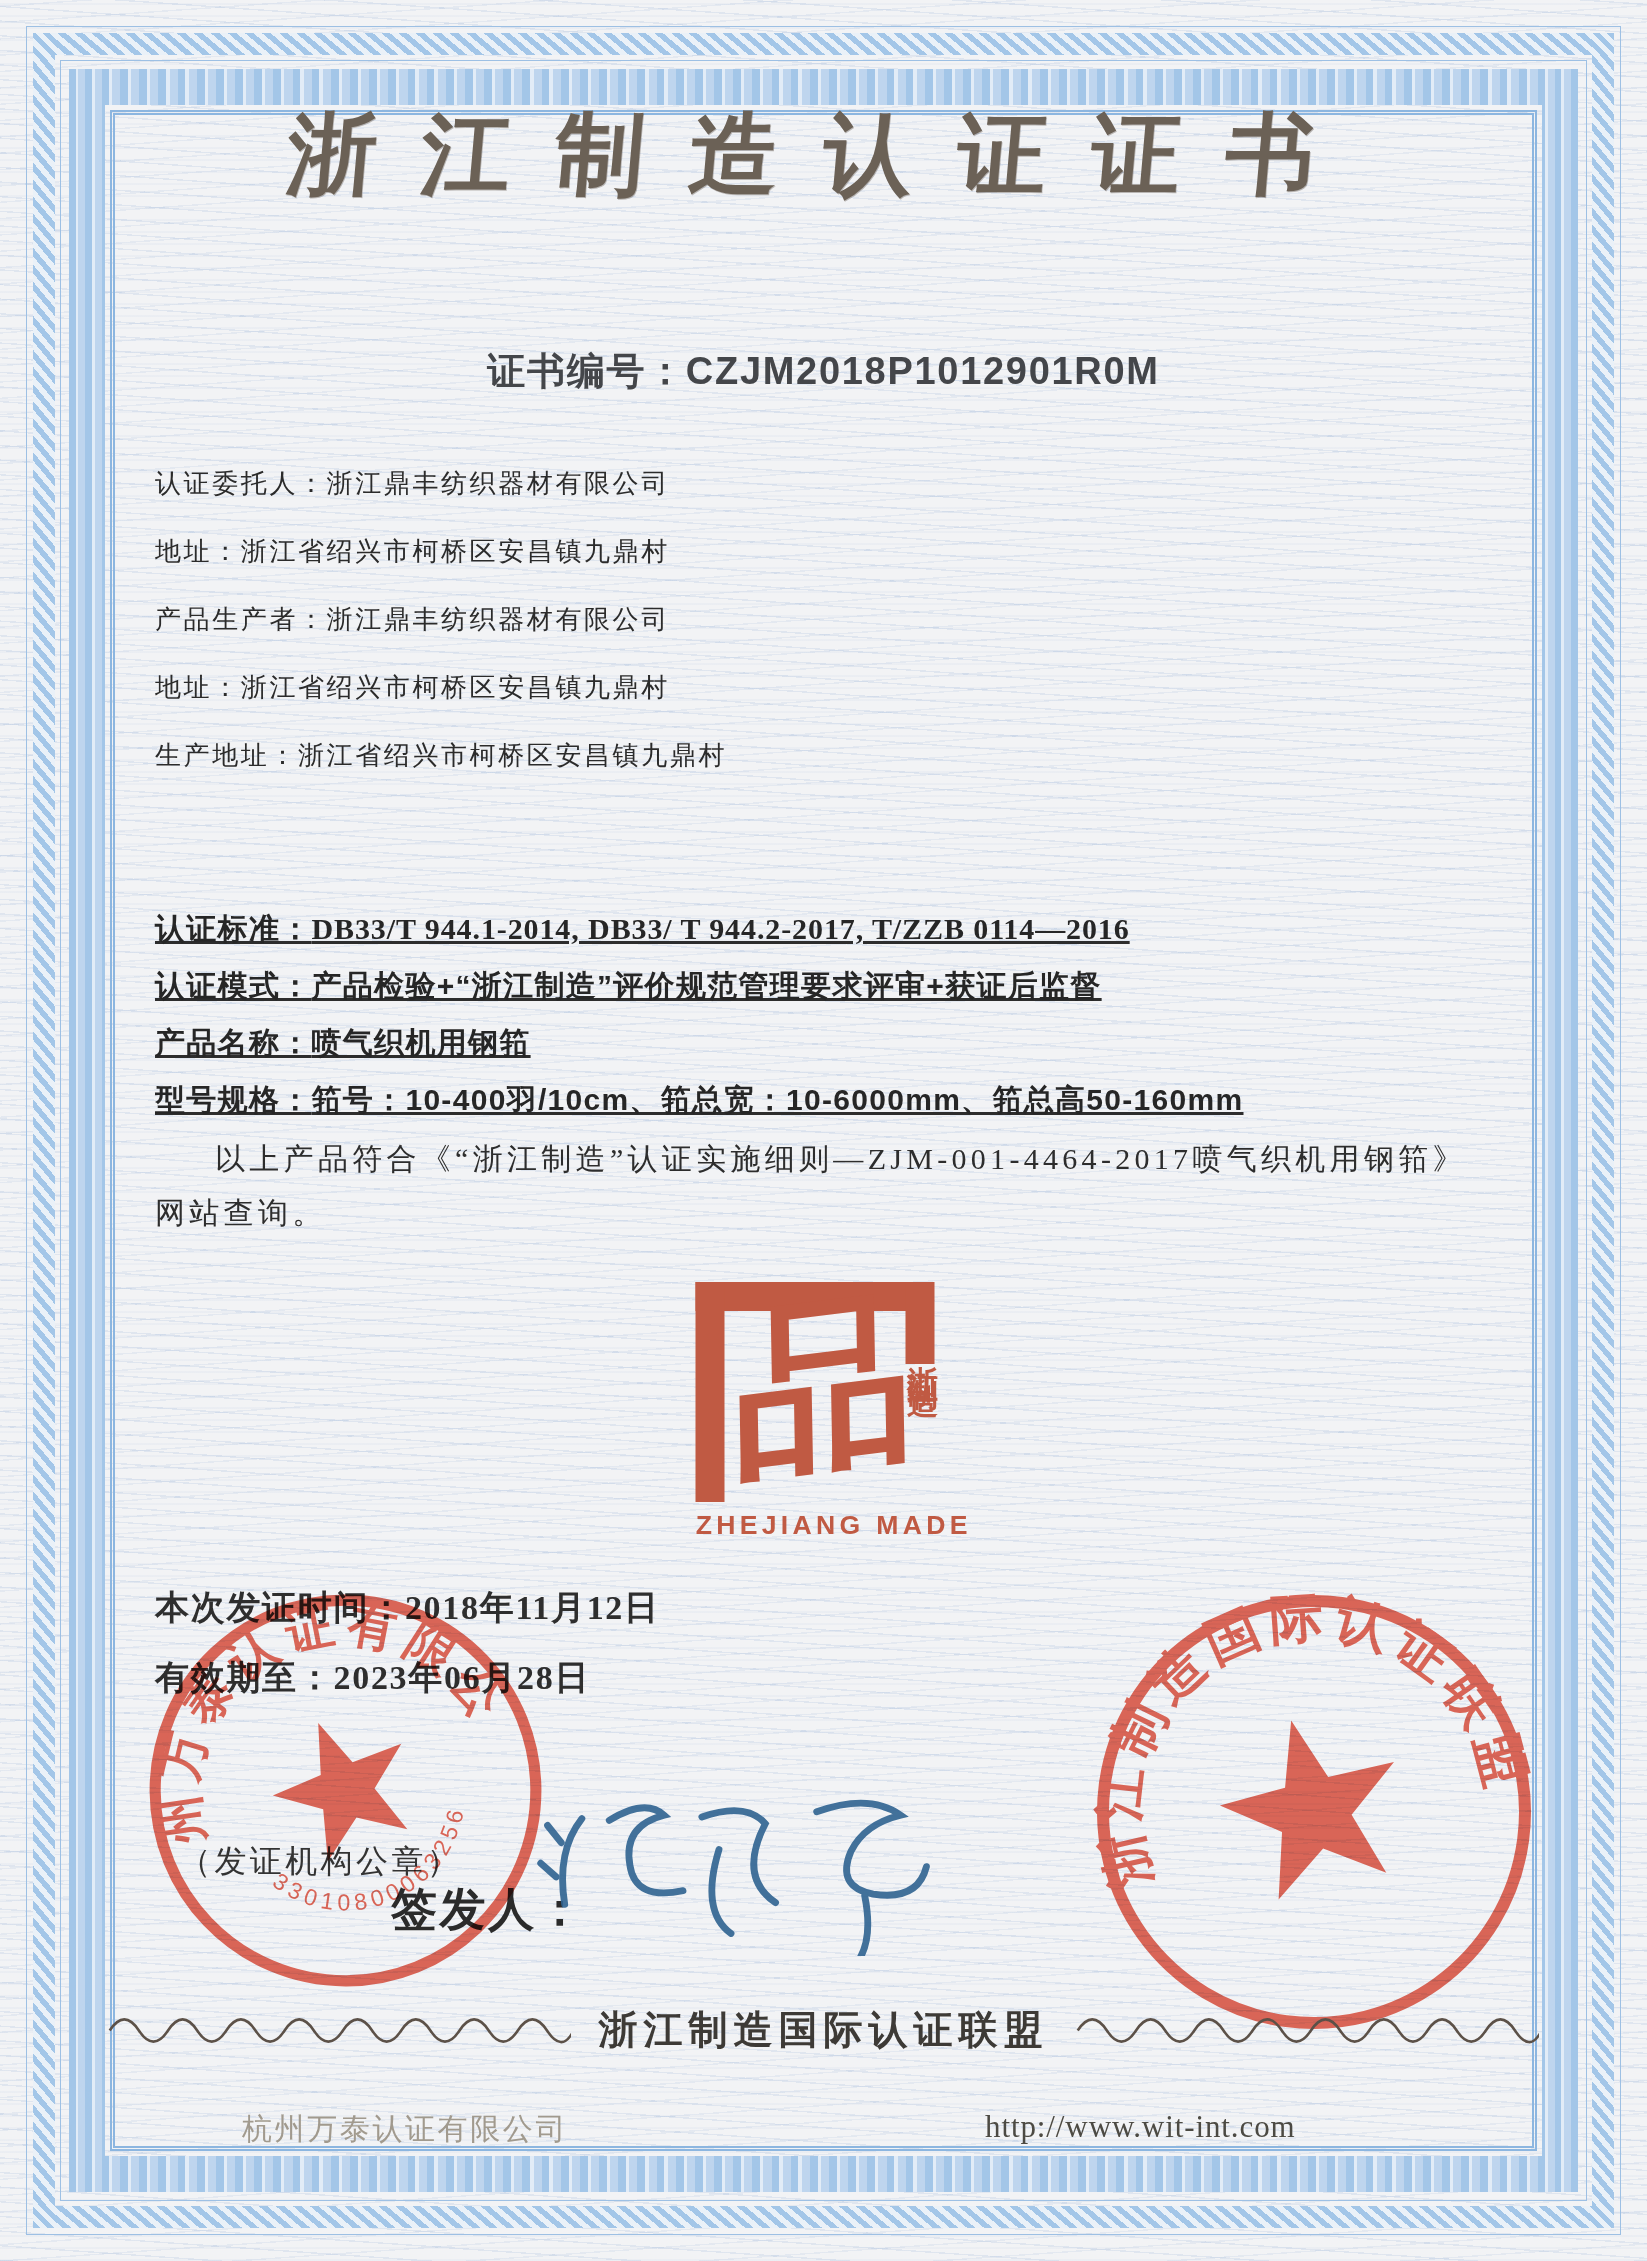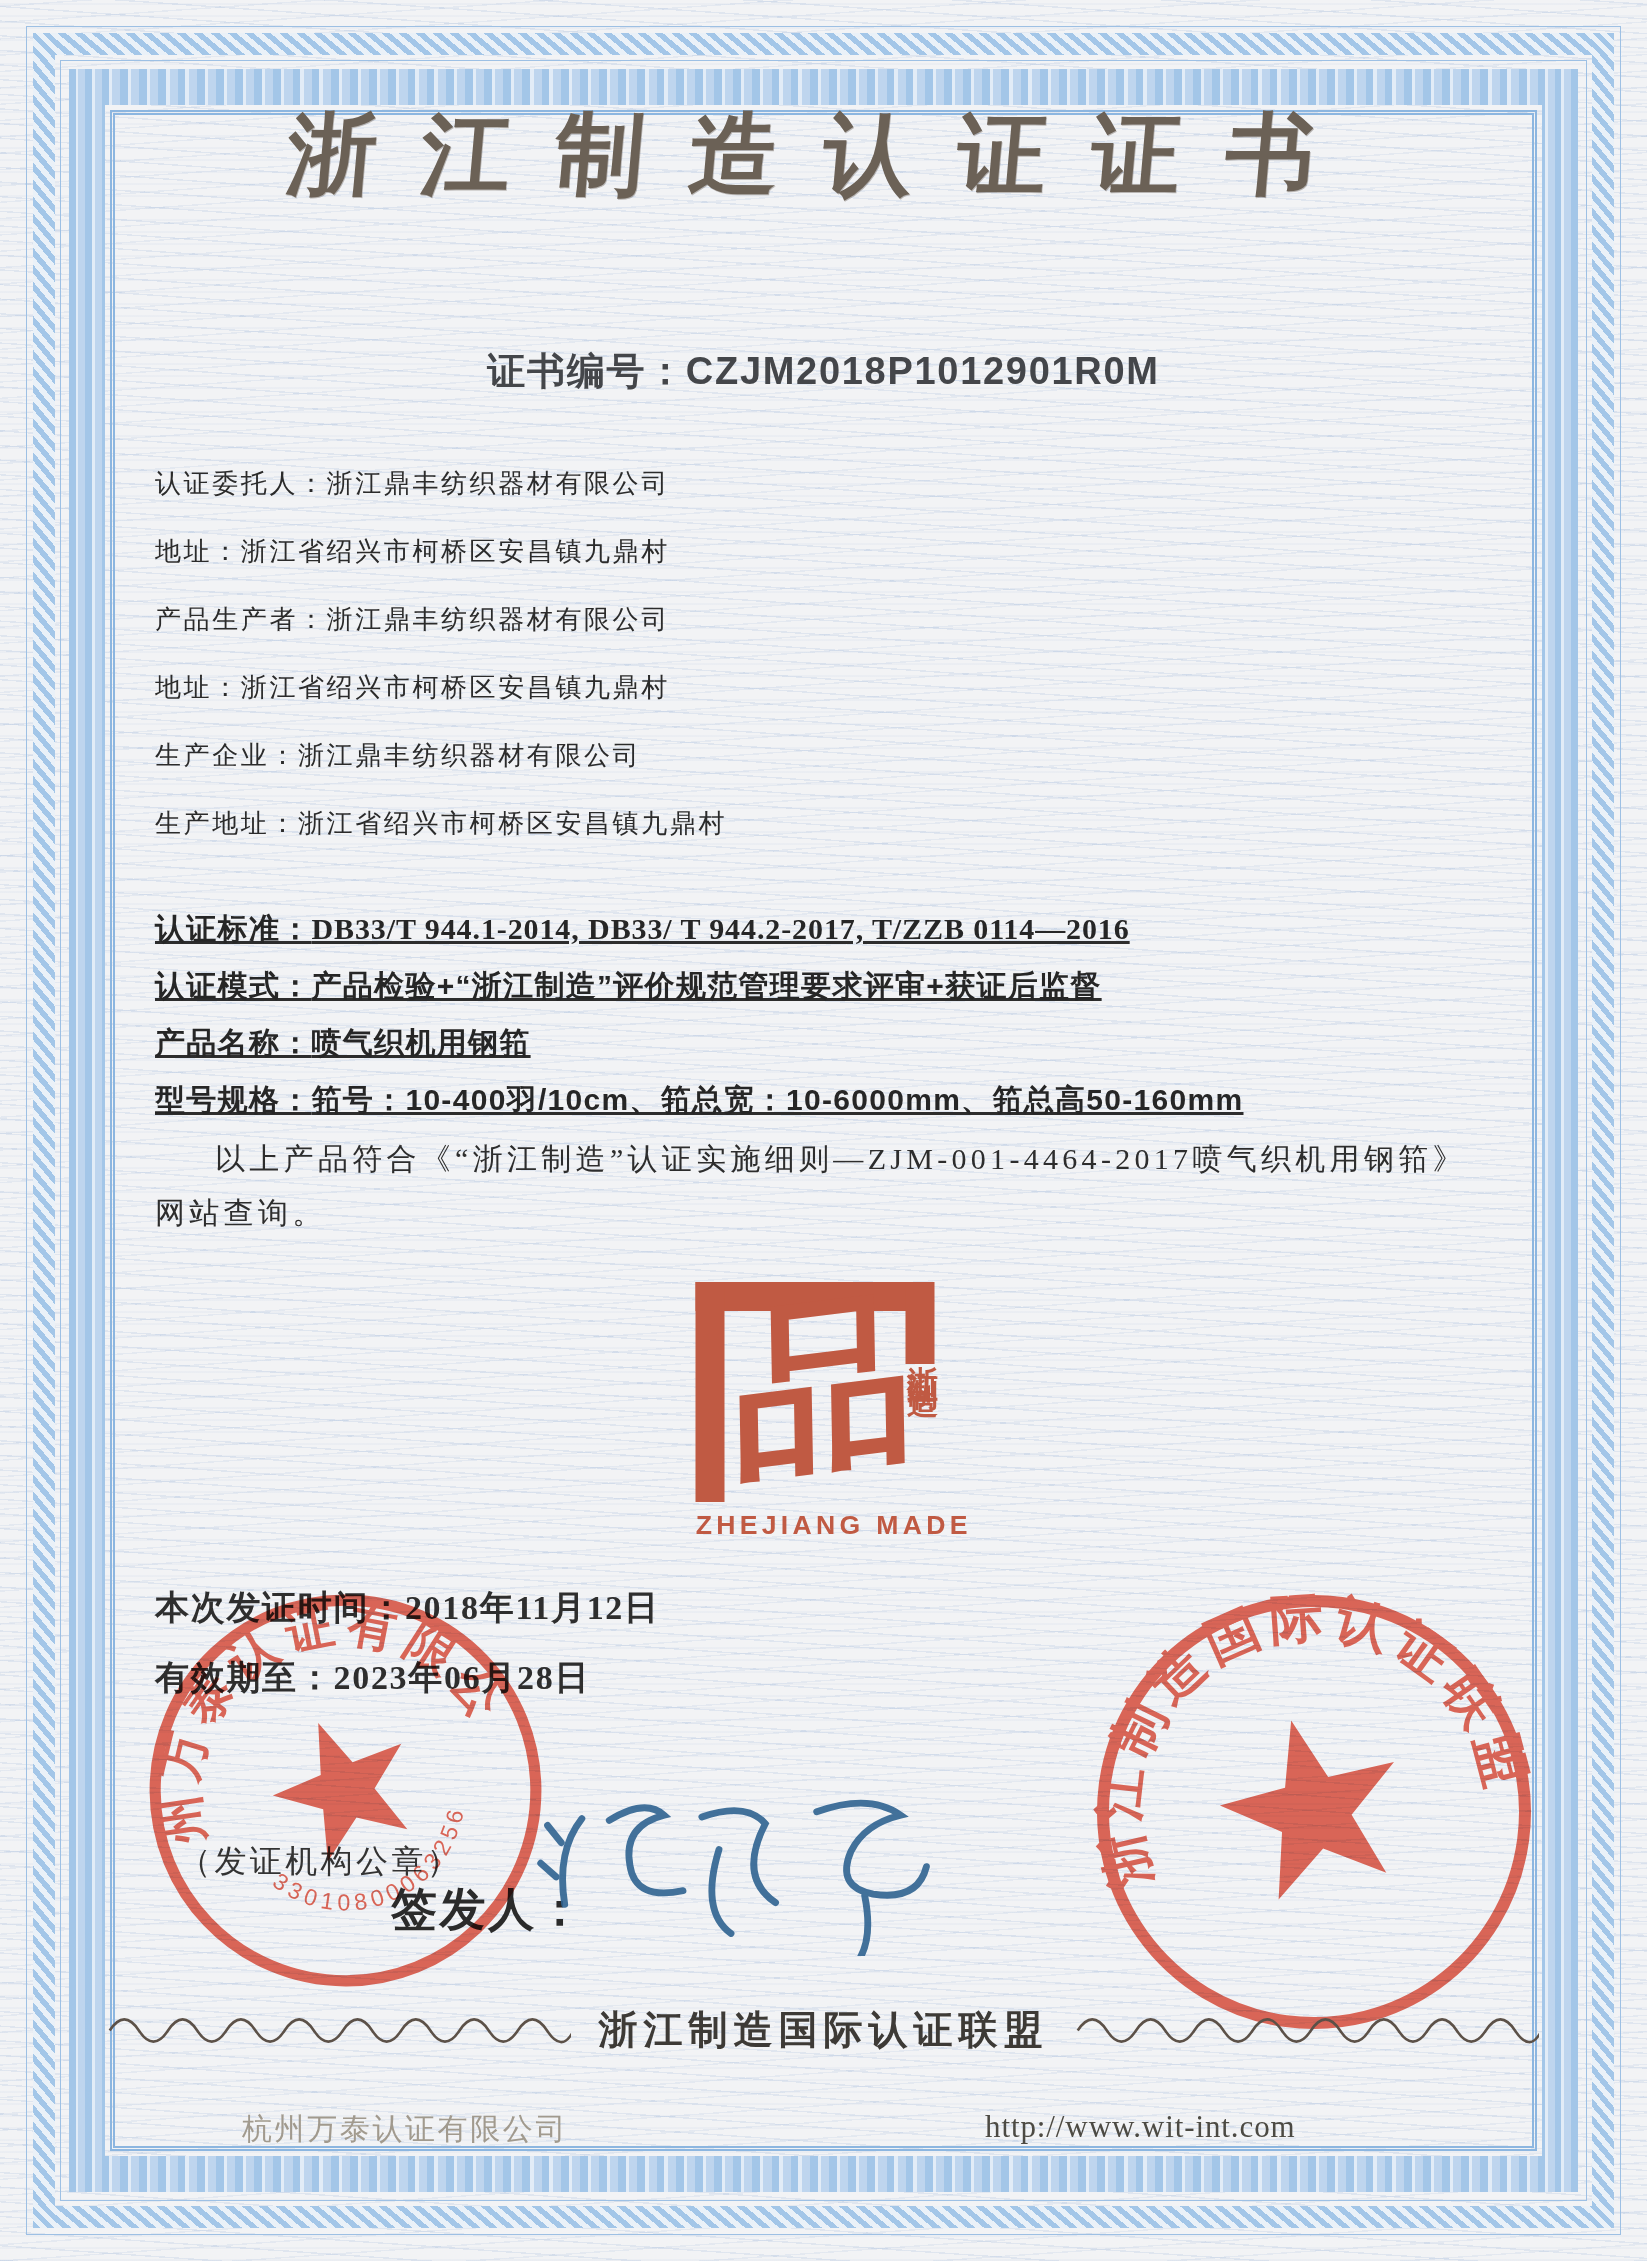--- a/index.html
+++ b/index.html
@@ -101,21 +101,20 @@
 
     <div class="certno">
       <span>证书编号：</span><span>CZJM2018P1012901R0M</span>
     </div>
 
     <div class="infoblock">
       <div class="inforow"><span>认证委托人：</span><span>浙江鼎丰纺织器材有限公司</span></div>
       <div class="inforow"><span>地址：</span><span>浙江省绍兴市柯桥区安昌镇九鼎村</span></div>
       <div class="inforow"><span>产品生产者：</span><span>浙江鼎丰纺织器材有限公司</span></div>
       <div class="inforow"><span>地址：</span><span>浙江省绍兴市柯桥区安昌镇九鼎村</span></div>
-      <div class="inforow"><span>生产企业：</span><span>浙江鼎丰纺织器材有限公司</span></div>
       <div class="inforow"><span>生产地址：</span><span>浙江省绍兴市柯桥区安昌镇九鼎村</span></div>
     </div>
 
     <div class="detailblock">
       <div class="detailrow"><span>认证标准：</span><span class="val">DB33/T 944.1-2014, DB33/ T 944.2-2017, T/ZZB 0114—2016</span></div>
       <div class="detailrow"><span>认证模式：</span><span class="val">产品检验+“浙江制造”评价规范管理要求评审+获证后监督</span></div>
       <div class="detailrow"><span>产品名称：</span><span class="val">喷气织机用钢筘</span></div>
       <div class="detailrow"><span>型号规格：</span><span class="val">筘号：10-400羽/10cm、筘总宽：10-6000mm、筘总高50-160mm</span></div>
     </div>
 

